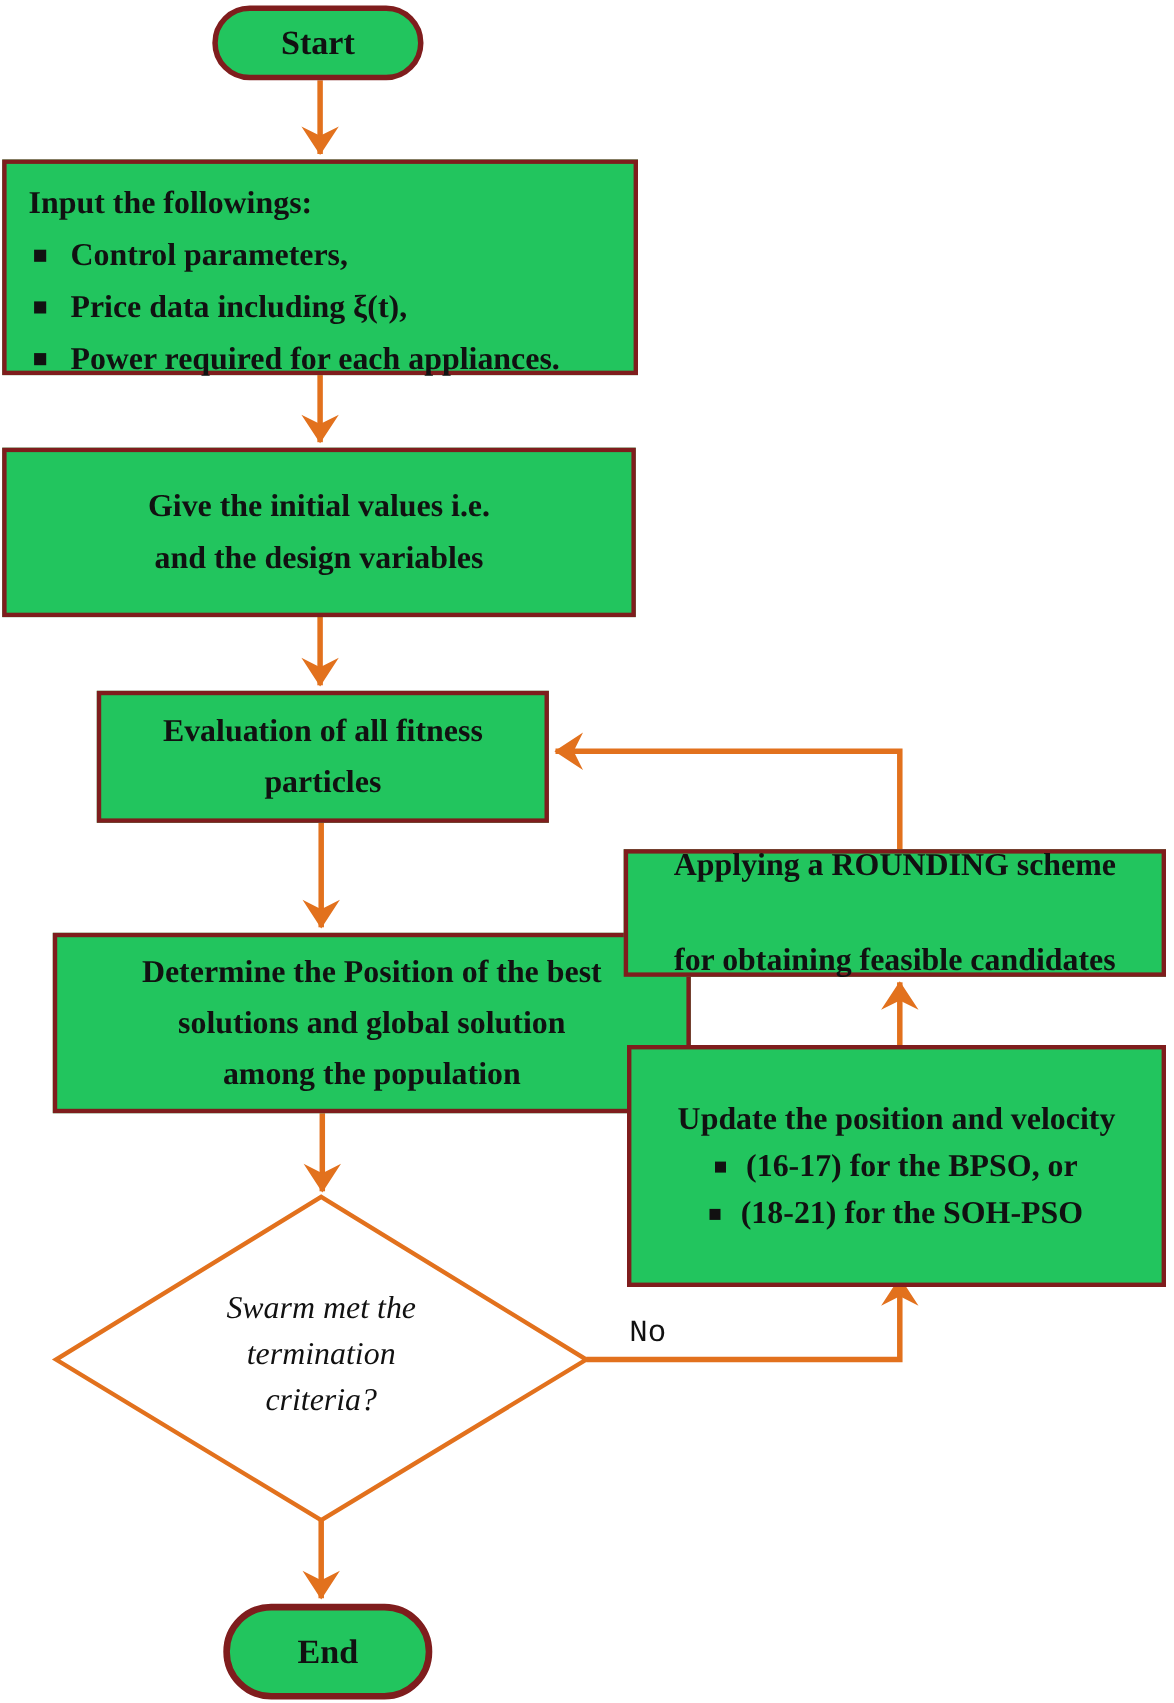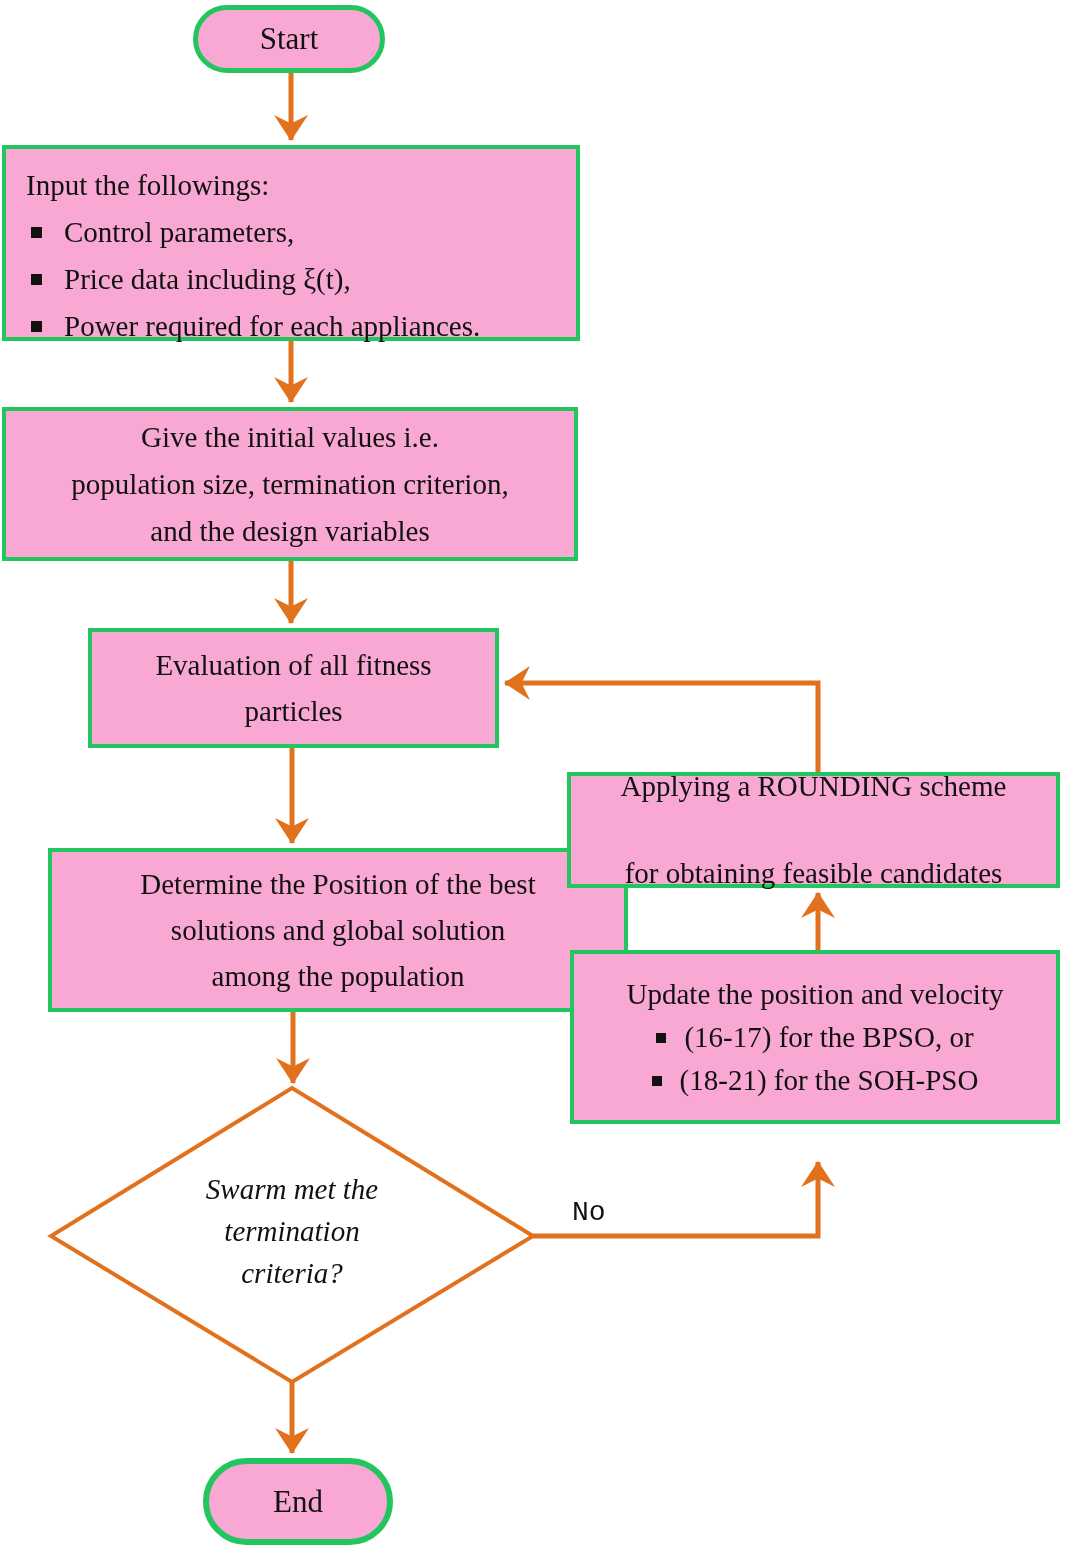--- a/index.html
+++ b/index.html
@@ -20,25 +20,26 @@
     position: absolute;
     left: 0;
     top: 0;
     width: 1067px;
     height: 1548px;
     z-index: 0;
   }
   .node {
     position: absolute;
     box-sizing: border-box;
-    border: 4px solid #22c55e;
-    background: #f9a8d4;
+    border: 4px solid #7f1d1d;
+    background: #22c55e;
     z-index: 1;
     font-size: 29px;
     line-height: 46px;
+    font-weight: bold;
   }
   .terminal {
     border-width: 5px;
     border-radius: 40px;
     display: flex;
     align-items: center;
     justify-content: center;
     font-size: 31px;
   }
   .centered {
@@ -143,41 +144,40 @@
       <span>Price data including ξ(t),</span>
     </div>
     <div class="bullet-row">
       <span class="sq"></span>
       <span>Power required for each appliances.</span>
     </div>
   </div>
 
   <div class="node centered" style="left:2px; top:407px; width:576px; height:154px; line-height:47px;">
     <div>Give the initial values i.e.</div>
-    <div>population size, termination criterion,</div>
     <div>and the design variables</div>
   </div>
 
   <div class="node centered" style="left:88px; top:628px; width:411px; height:120px;">
     <div>Evaluation of all fitness</div>
     <div>particles</div>
   </div>
 
   <div class="node centered" style="left:48px; top:848px; width:580px; height:164px;">
     <div>Determine the Position of the best</div>
     <div>solutions and global solution</div>
     <div>among the population</div>
   </div>
 
   <div class="node centered node-rounding" style="left:567px; top:772px; width:493px; height:116px;gap:42px;">
     <div>Applying a ROUNDING scheme</div>
     <div>for obtaining feasible candidates</div>
   </div>
 
-  <div class="node centered node-update" style="left:570px; top:950px; width:490px; height:174px;">
+  <div class="node centered node-update" style="left:570px; top:950px; width:490px; height:220px;">
     <div>Update the position and velocity</div>
     <div class="bullet-row-center">
       <span class="sq"></span>
       <span>(16-17) for the BPSO, or</span>
     </div>
     <div class="bullet-row-center">
       <span class="sq"></span>
       <span>(18-21) for the SOH-PSO</span>
     </div>
   </div>

